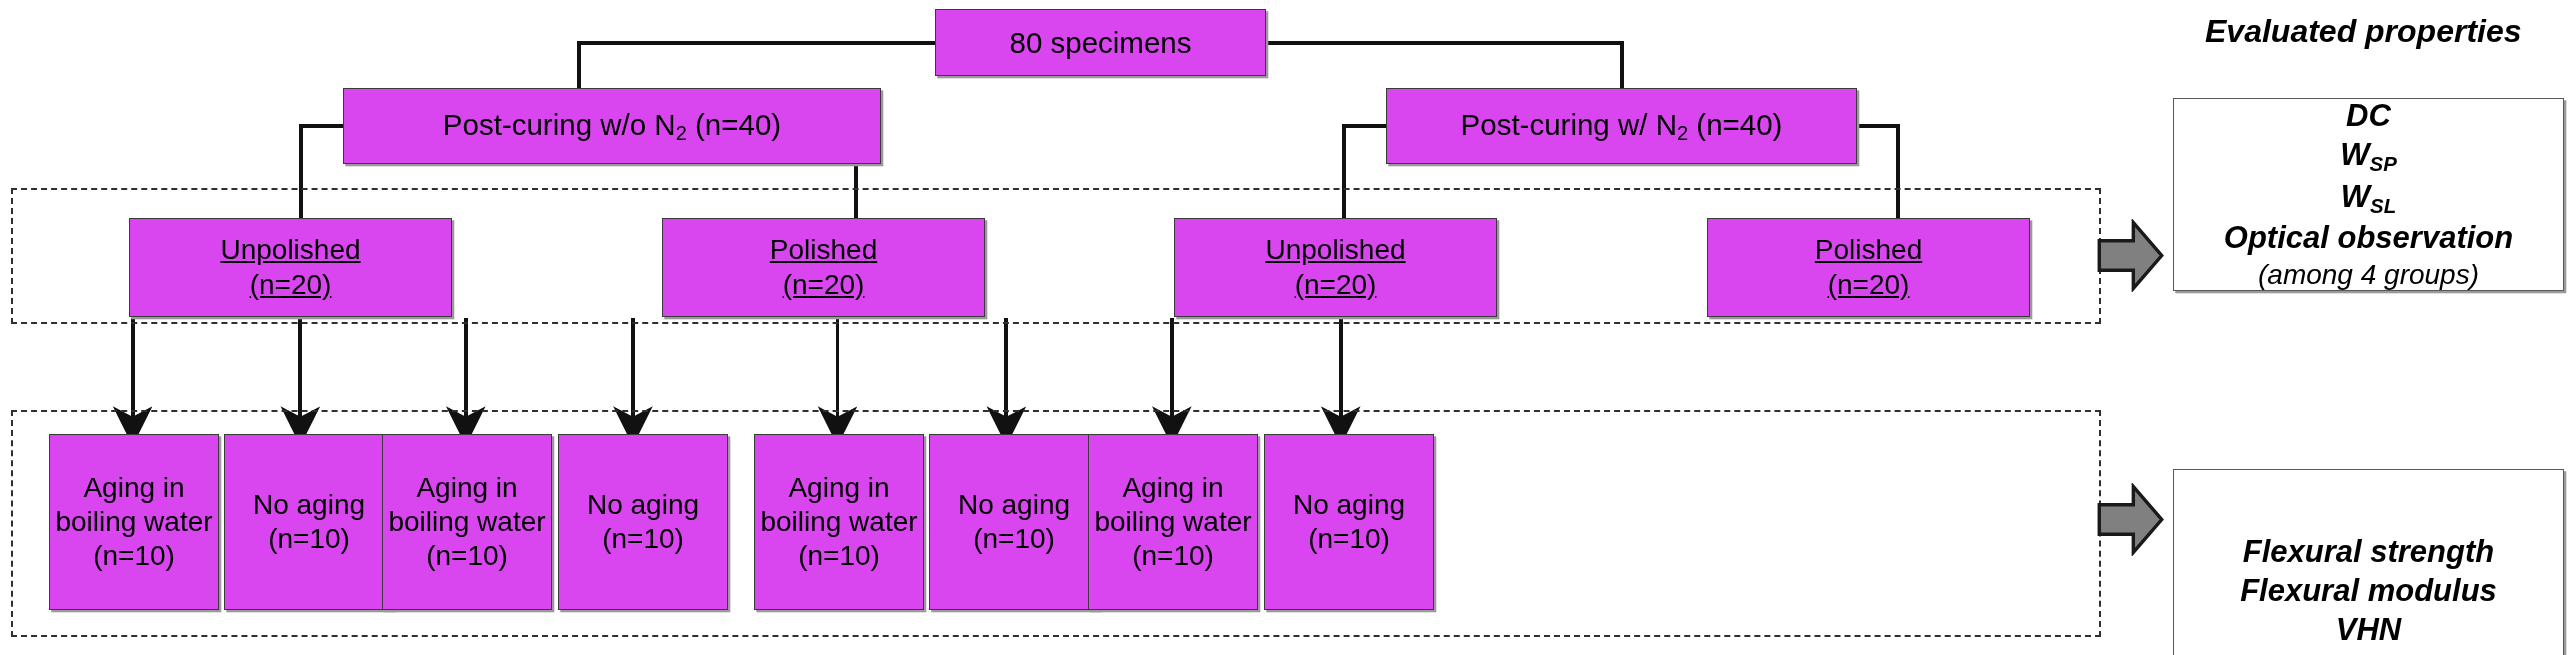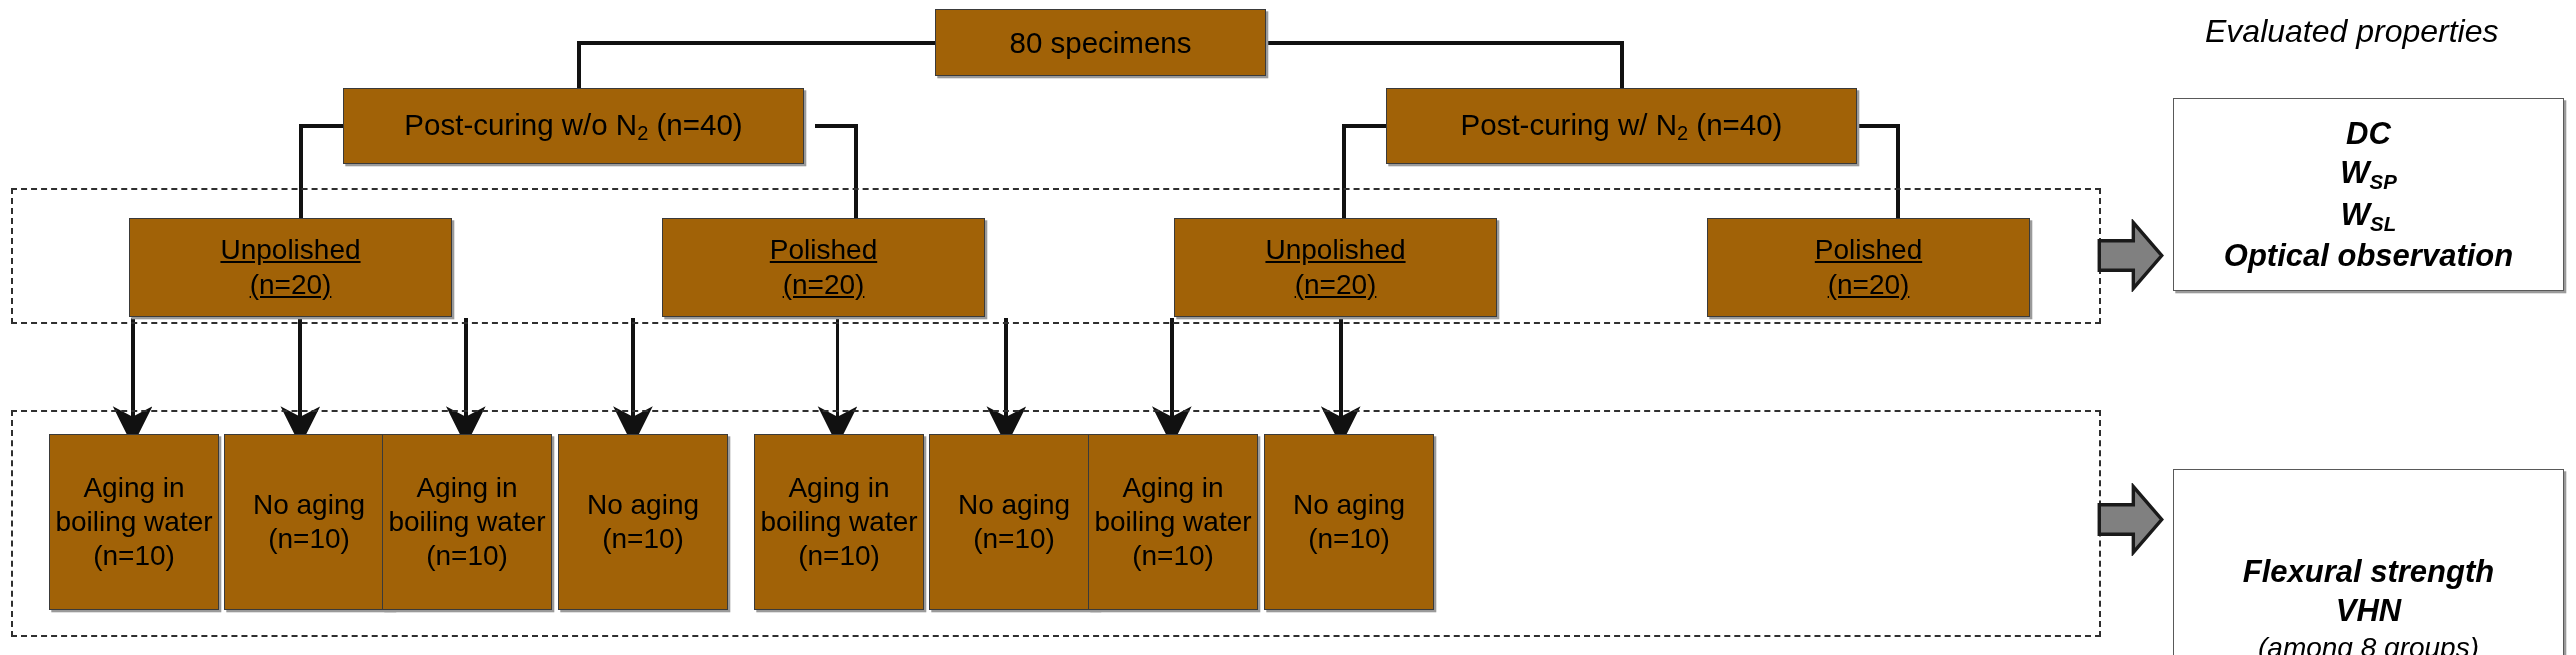--- a/index.html
+++ b/index.html
@@ -24,21 +24,21 @@
     inset: 0;
     width: 2576px;
     height: 656px;
     pointer-events: none;
   }
 
   
   .node {
     position: absolute;
     box-sizing: border-box;
-    background: #a16207;
+    background: #d946ef;
     border: 1.7px solid #3a3a3a;
     box-shadow: 2.3px 2.3px 0 0 #9a9a9a;
     display: flex;
     flex-direction: column;
     align-items: center;
     justify-content: center;
     text-align: center;
     color: #000000;
     z-index: 3;
   }
@@ -93,21 +93,21 @@
   }
   .panel .pl sub {
     font-size: 0.66em;
     font-weight: bold;
     vertical-align: -0.28em;
   }
 
   .panel-heading {
     position: absolute;
     font-style: italic;
-    font-weight: normal;
+    font-weight: bold;
     font-size: 32px;
     color: #000000;
     white-space: nowrap;
     z-index: 3;
   }
 
   
   .blockarrow {
     position: absolute;
     z-index: 4;
@@ -152,21 +152,21 @@
     </g>
   </svg>
 
   <div class="dashgroup" style="left:11.3px; top:188px; width:2090px; height:136px;"></div>
   <div class="dashgroup" style="left:11.3px; top:410px; width:2090px; height:227px;"></div>
 
   <div class="node tier-root" style="left:935px; top:9px; width:331px; height:67px;">
     <span class="ln">80 specimens</span>
   </div>
 
-  <div class="node tier-cure" style="left:343px; top:88px; width:461px; height:76px;text-align:right;">
+  <div class="node tier-cure" style="left:343px; top:88px; width:538px; height:76px;text-align:right;">
     <span class="ln">
       <span>Post-curing w/o N</span><sub>2</sub><span> (n=40)</span>
     </span>
   </div>
 
   <div class="node tier-cure" style="left:1386px; top:88px; width:471px; height:76px;text-align:right;">
     <span class="ln">
       <span>Post-curing w/ N</span><sub>2</sub><span> (n=40)</span>
     </span>
   </div>
@@ -239,26 +239,28 @@
 
   <svg class="blockarrow" style="left:2097px; top:219px;" width="67" height="73" viewBox="0 0 118 128" xmlns="http://www.w3.org/2000/svg">
     <path d="M4,38 L64,38 L64,6 L114,64 L64,122 L64,90 L4,90 Z" fill="#808080" stroke="#1a1a1a" stroke-width="6" stroke-linejoin="miter"></path>
   </svg>
 
   <div class="panel" style="left:2173px; top:57px; width:391px; height:193px;">
     <span class="pl">DC</span>
     <span class="pl"><span>W</span><sub>SP</sub></span>
     <span class="pl"><span>W</span><sub>SL</sub></span>
     <span class="pl">Optical observation</span>
+    <span class="pl sub">(among 4 groups)</span>
   </div>
 
   <svg class="blockarrow" style="left:2097px; top:483px;" width="67" height="73" viewBox="0 0 118 128" xmlns="http://www.w3.org/2000/svg">
     <path d="M4,38 L64,38 L64,6 L114,64 L64,122 L64,90 L4,90 Z" fill="#808080" stroke="#1a1a1a" stroke-width="6" stroke-linejoin="miter"></path>
   </svg>
 
   <div class="panel" style="left:2173px; top:428px; width:391px; height:279px;">
     <span class="pl">Flexural strength</span>
+    <span class="pl">Flexural modulus</span>
     <span class="pl">VHN</span>
     <span class="pl sub">(among 8  groups)</span>
   </div>
 
 </div>
 
 
 </body></html>

